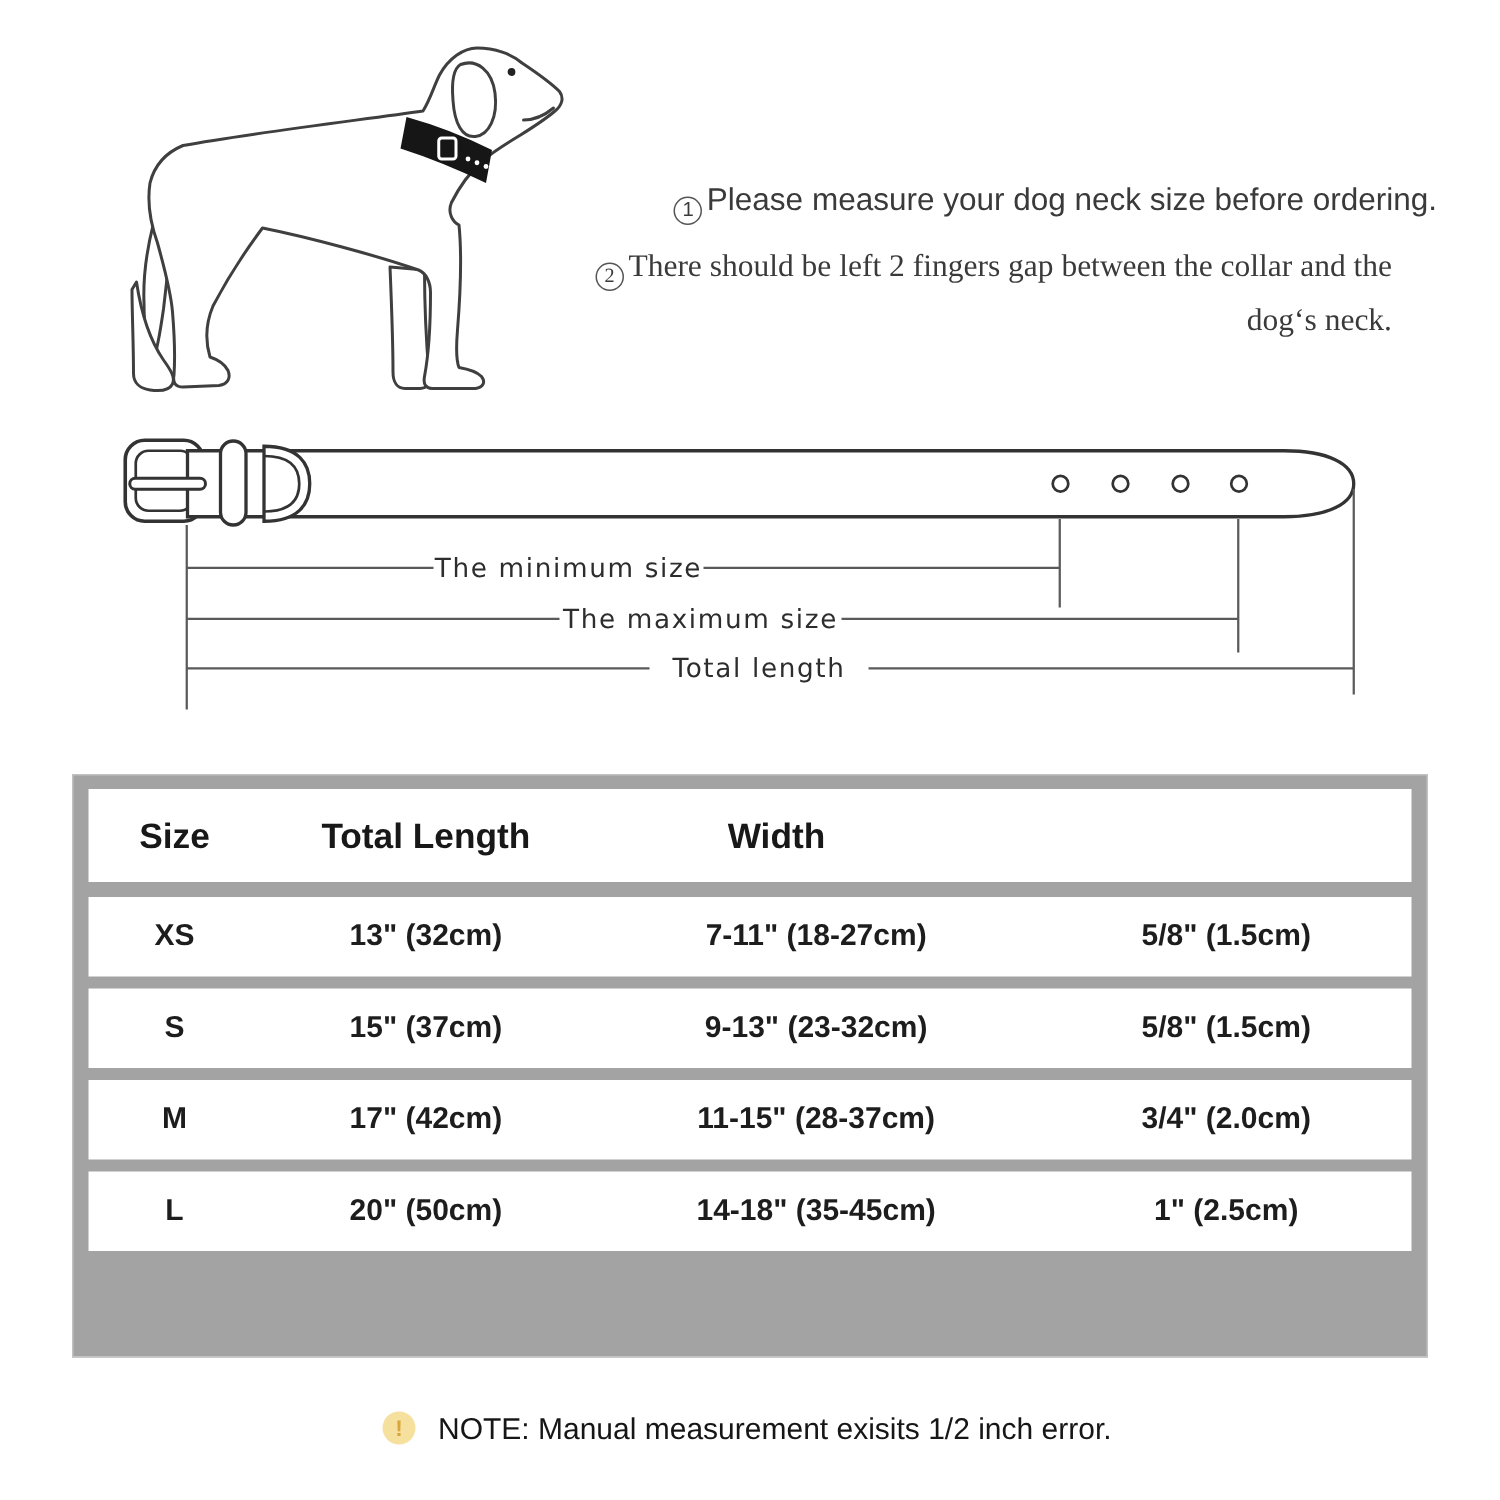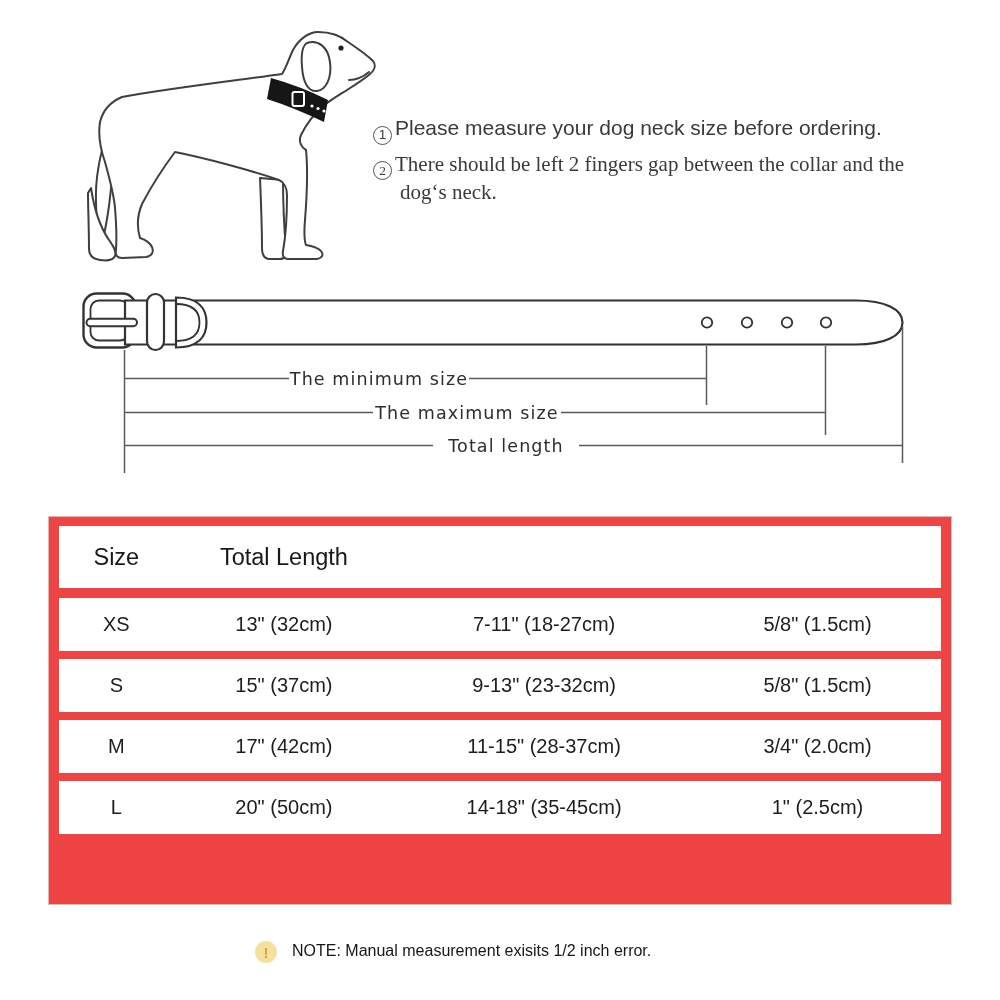--- a/index.html
+++ b/index.html
@@ -5,48 +5,48 @@
   html,body{margin:0;padding:0;background:#fff;}
   .page{position:relative;width:1000px;height:1000px;background:#fff;overflow:hidden;
         font-family:"Liberation Sans",sans-serif;}
 
   
   .dog-svg{position:absolute;left:60px;top:10px;}
 
   
   .instructions{position:absolute;left:373px;top:116px;width:585px;
                 font-size:21px;color:#3a3a3a;}
-  .instructions p{margin:0 0 7px 0;line-height:24px;padding-left:27px;text-indent:-27px;}
+  .instructions p{margin:0 0 7px 0;line-height:36px;padding-left:27px;text-indent:-27px;text-align:right;}
   .instructions p.wrap{width:528px;font-family:Liberation Serif, serif;}
   .cnum{display:inline-flex;align-items:center;justify-content:center;
         width:19px;height:19px;border:1.5px solid #555;border-radius:50%;
         font-size:13.5px;color:#3a3a3a;margin-right:3px;vertical-align:-4px;
         text-indent:0;box-sizing:border-box;}
 
   
   .collar-svg{position:absolute;left:0;top:283px;}
   .dlabel{font-family:"DejaVu Sans",sans-serif;font-size:17.5px;
           letter-spacing:1.1px;fill:#2d2d2d;}
 
   
   .table-frame{position:absolute;left:48px;top:516px;width:904px;height:389px;
-               background:#ef4444;border:1px solid #c2c2c2;box-sizing:border-box;
-               padding:9px 10px;}
+               background:#a3a3a3;border:1px solid #c2c2c2;box-sizing:border-box;
+               padding:9px 10px;font-weight:bold;}
   .trow{background:#fff;height:53px;display:flex;align-items:center;margin-top:8px;}
   .trow.header{height:62px;margin-top:0;}
   .trow.first-data{margin-top:10px;}
   .tcell{text-align:center;font-size:20px;color:#1d1d1d;}
   .trow.header .tcell{font-size:23.5px;color:#181818;}
   .c1{flex:0 0 13%;} .c2{flex:0 0 25%;} .c3{flex:0 0 34%;} .c4{flex:0 0 28%;}
 
   
   .note-icon{position:absolute;left:255px;top:941px;width:22px;height:22px;
              border-radius:50%;background:#f6e09e;color:#d9a53c;font-weight:bold;
              font-size:15px;display:flex;align-items:center;justify-content:center;}
-  .note-text{position:absolute;left:292px;top:942px;font-size:16px;color:#161616;}
+  .note-text{position:absolute;left:292px;top:942px;font-size:20px;color:#161616;}
 </style>
 </head>
 <body>
 
 <div class="page">
 
   <svg class="dog-svg" width="340" height="270" viewBox="0 0 340 270">
     <g fill="#fff" stroke="#3f3f3f" stroke-width="2" stroke-linejoin="round" stroke-linecap="round">
       <path d="M49,117 C41,140 35,166 36,192 C36,210 38,222 42,231 C45,223 47,210 49,196 C52,170 55,143 58,122 Z"></path>
       <path d="M31,178 C34,198 40,217 49,230 C54,237 57,242 55,246 C53,250 47,251 40,250 C33,249 29,245 29,239 C29,219 28,198 28,183 Z"></path>
@@ -109,20 +109,21 @@
     </g>
     <text class="dlabel" x="379" y="384.5" text-anchor="middle">The minimum size</text>
     <text class="dlabel" x="467" y="418.5" text-anchor="middle">The maximum size</text>
     <text class="dlabel" x="506" y="451.5" text-anchor="middle">Total length</text>
   </svg>
 
   <div class="table-frame">
     <div class="trow header">
       <div class="tcell c1">Size</div>
       <div class="tcell c2">Total Length</div>
+      <div class="tcell c4">Width</div>
     </div>
     <div class="trow first-data">
       <div class="tcell c1">XS</div>
       <div class="tcell c2">13" (32cm)</div>
       <div class="tcell c3">7-11" (18-27cm)</div>
       <div class="tcell c4">5/8" (1.5cm)</div>
     </div>
     <div class="trow">
       <div class="tcell c1">S</div>
       <div class="tcell c2">15" (37cm)</div>

